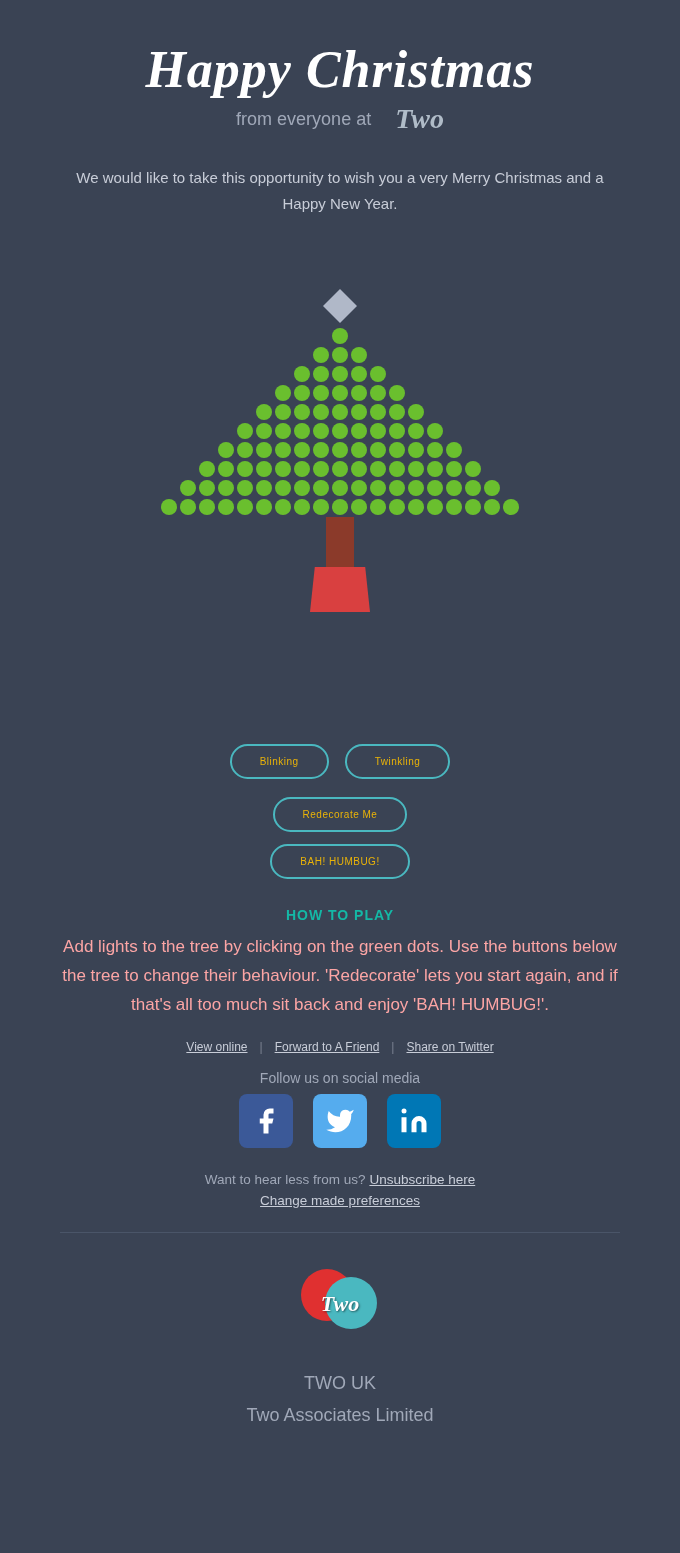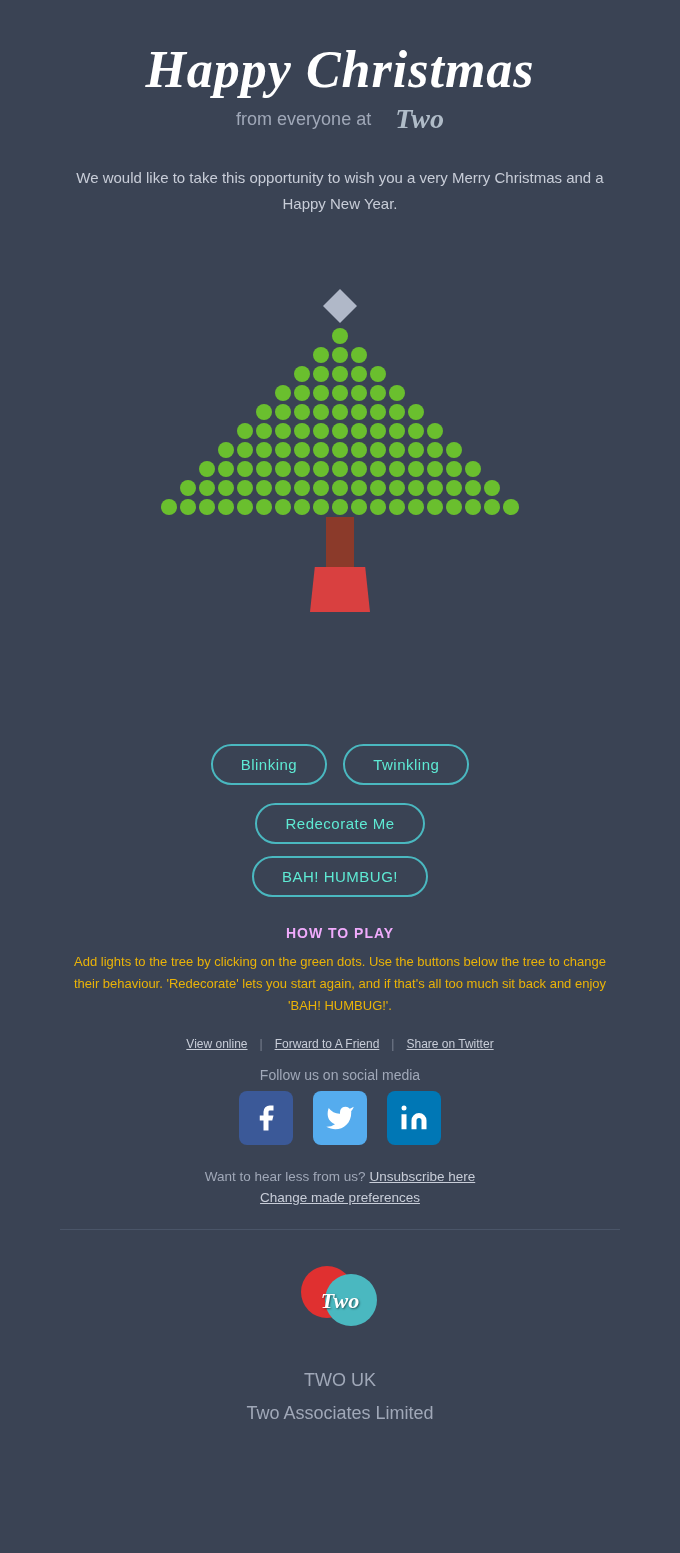--- a/index.html
+++ b/index.html
@@ -117,49 +117,49 @@
     .buttons-row {
       display: flex;
       justify-content: center;
       gap: 16px;
       margin: 18px 0;
     }
 
     .btn {
       border: 2px solid #4ab8c0;
       background: transparent;
-      color: #5eead4;
+      color: #eab308;
       border-radius: 25px;
       padding: 10px 28px;
-      font-size: 15px;
+      font-size: 10px;
       cursor: pointer;
       letter-spacing: 0.5px;
     }
 
     .btn-single {
       display: block;
       margin: 0 auto 12px auto;
     }
 
     
     .how-to-play {
       margin: 28px 0 20px;
     }
 
     .how-to-play-title {
       font-weight: bold;
       font-size: 14px;
-      color: #f0abfc;
+      color: #14b8a6;
       letter-spacing: 1px;
       margin-bottom: 10px;
     }
 
     .how-to-play-text {
-      font-size: 13px;
-      color: #eab308;
+      font-size: 17px;
+      color: #fca5a5;
       line-height: 1.7;
     }
 
     
     .links-row {
       display: flex;
       justify-content: center;
       align-items: center;
       gap: 12px;
       margin: 20px 0 16px;

